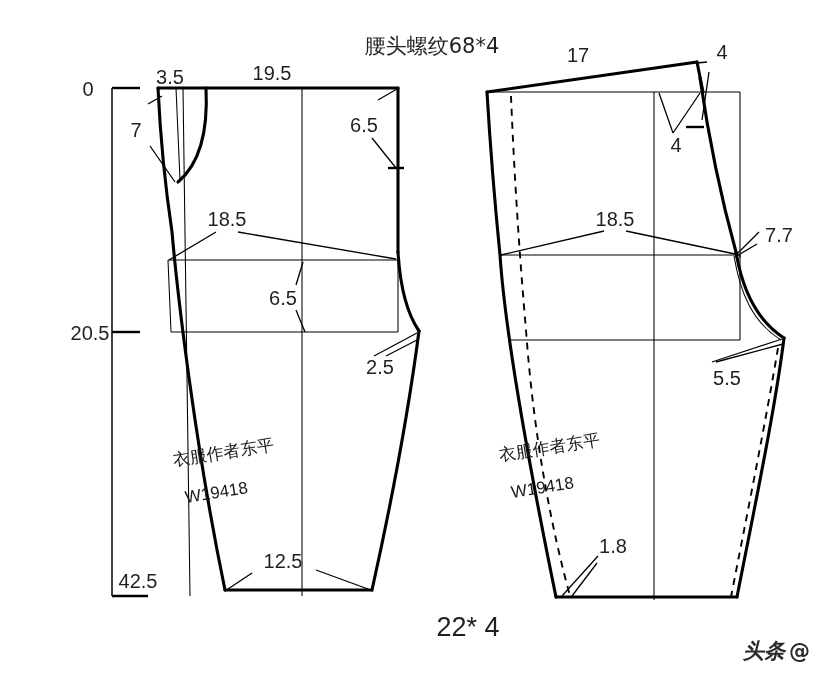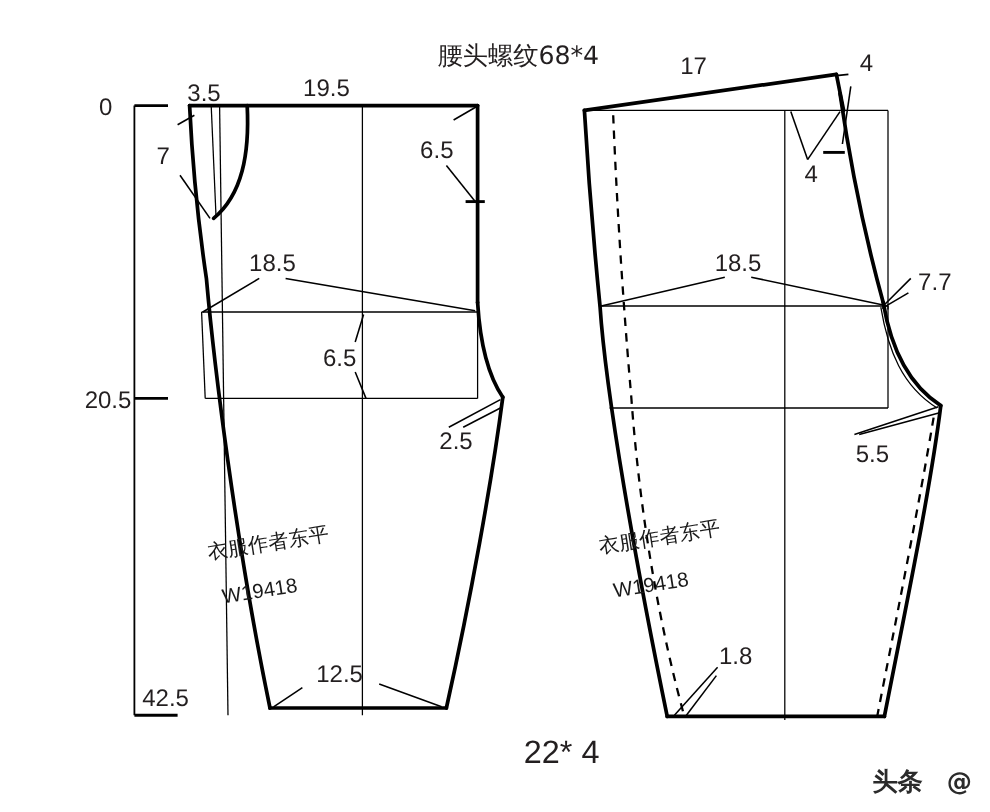--- a/index.html
+++ b/index.html
@@ -53,21 +53,21 @@
     position:absolute;
     right:14px;bottom:12px;
     display:flex;align-items:center;
     font-family:"DejaVu Sans", sans-serif;
     font-size:21px;
     font-weight:bold;
     color:#2b2b2b;
     letter-spacing:0px;
     white-space:pre;
   }
-  #watermark .wm-brand{margin-right:20px;}
+  #watermark .wm-brand{margin-right:4px;font-style:italic;}
   #watermark .wm-at{margin-right:1px;}
   #watermark .wm-user{
     color:#3a3a3a;
     text-shadow:0 0 1px #fff, 1px 0 0 #fff;
   }
 </style>
 </head>
 <body>
 
 <div id="stage">

